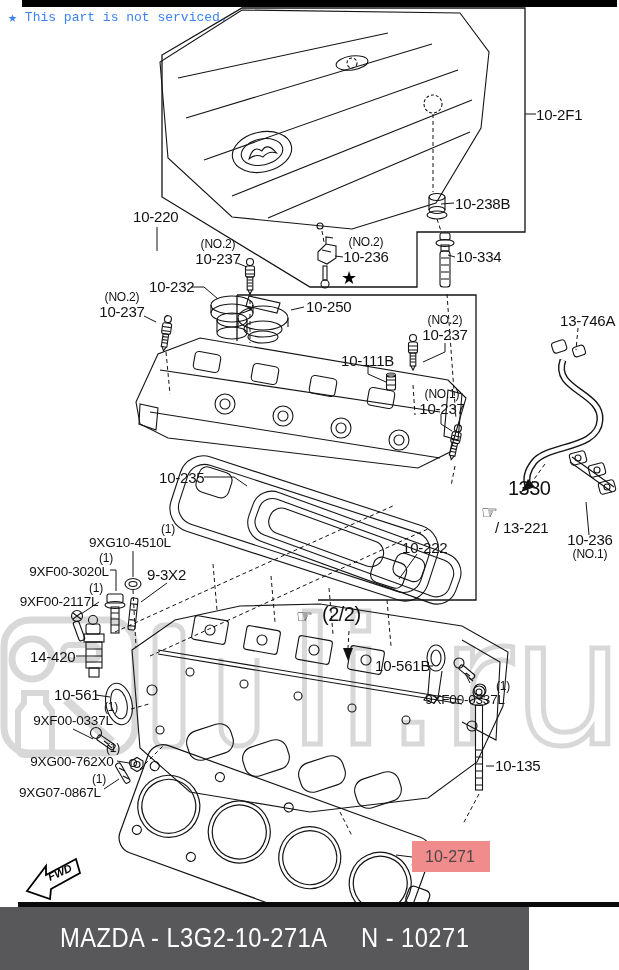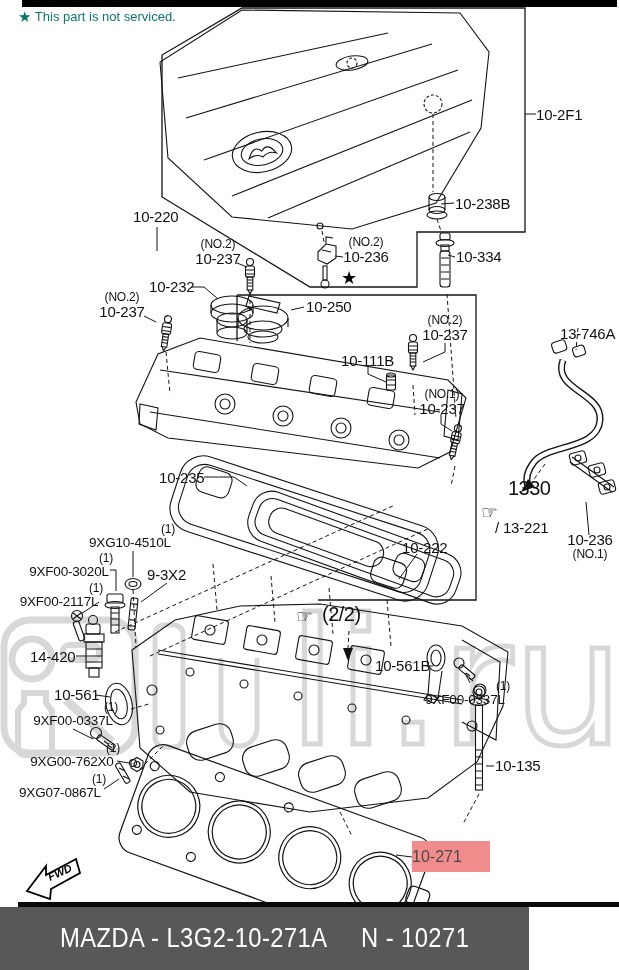--- a/index.html
+++ b/index.html
@@ -5,26 +5,26 @@
   html,body{margin:0;padding:0;background:#fff;}
   #stage{position:relative;width:619px;height:970px;background:#fff;overflow:hidden;
          font-family:"Liberation Sans",sans-serif;}
   #artwork{position:absolute;left:0;top:0;}
   .lbl{position:absolute;font-size:15px;color:#111;letter-spacing:-0.2px;white-space:nowrap;line-height:1.05;}
   .lbl .qual{font-size:12px;}
   .lbl .code{font-size:inherit;text-align:center;}
   .two.center{text-align:center;}
   .two.right{text-align:right;}
   .two.sm .code{font-size:13.5px;}
-  .note{position:absolute;left:18px;top:8px;font-size:13px;color:#0f766e;}
+  .note{position:absolute;left:8px;top:8px;font-size:13px;color:#3b82f6;font-family:Liberation Mono, monospace;}
   .note .st{font-size:15px;vertical-align:-1px;}
   .hand{position:absolute;font-size:19px;color:#111;}
   .big{font-size:20px;letter-spacing:-0.5px;}
   .pink-tag{position:absolute;left:412px;top:841px;width:78px;height:31px;background:#f08c8c;
-            color:#4f4646;font-size:16px;display:flex;align-items:center;padding-left:0;box-sizing:border-box;}
+            color:#4f4646;font-size:16px;display:flex;align-items:center;padding-left:13px;box-sizing:border-box;}
   .topbar{position:absolute;left:22px;top:0;width:595px;height:7px;background:#000;}
   .footbar-line{position:absolute;left:18px;top:902px;width:601px;height:5px;background:#0a0a0a;}
   .footbar{position:absolute;left:0;top:907px;width:529px;height:63px;background:#58585a;
            display:flex;align-items:center;justify-content:center;}
   .footbar .inner{display:flex;gap:38px;transform:scaleX(0.88);transform-origin:center;
                   color:#fff;font-size:27px;letter-spacing:0.5px;white-space:nowrap;}
 </style>
 </head>
 <body>
 
@@ -332,21 +332,21 @@
   <div class="lbl two center" style="left:92px;top:291px;width:60px">
     <div class="qual">(NO.2)</div>
     <div class="code">10-237</div>
   </div>
   <div class="lbl" style="left:306px;top:299px">10-250</div>
   <div class="lbl two center" style="left:415px;top:314px;width:60px">
     <div class="qual">(NO.2)</div>
     <div class="code">10-237</div>
   </div>
   <div class="lbl" style="left:341px;top:353px">10-111B</div>
-  <div class="lbl" style="left:560px;top:326px">13-746A</div>
+  <div class="lbl" style="left:560px;top:313px">13-746A</div>
   <div class="lbl two center" style="left:412px;top:388px;width:60px">
     <div class="qual">(NO.1)</div>
     <div class="code">10-237</div>
   </div>
   <div class="lbl" style="left:159px;top:470px">10-235</div>
   <div class="lbl" style="left:402px;top:540px">10-222</div>
 
   <div class="lbl two right sm" style="left:85px;top:523px;width:90px">
     <div class="qual">(1)</div>
     <div class="code">9XG10-4510L</div>

